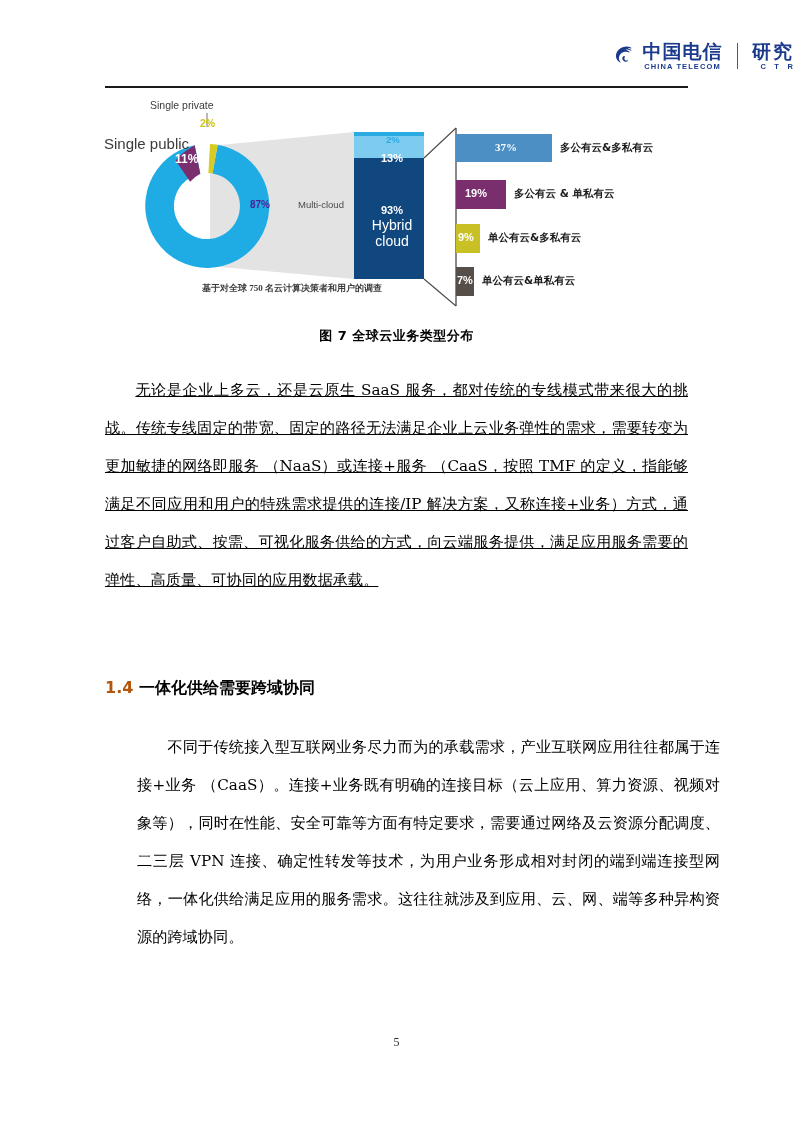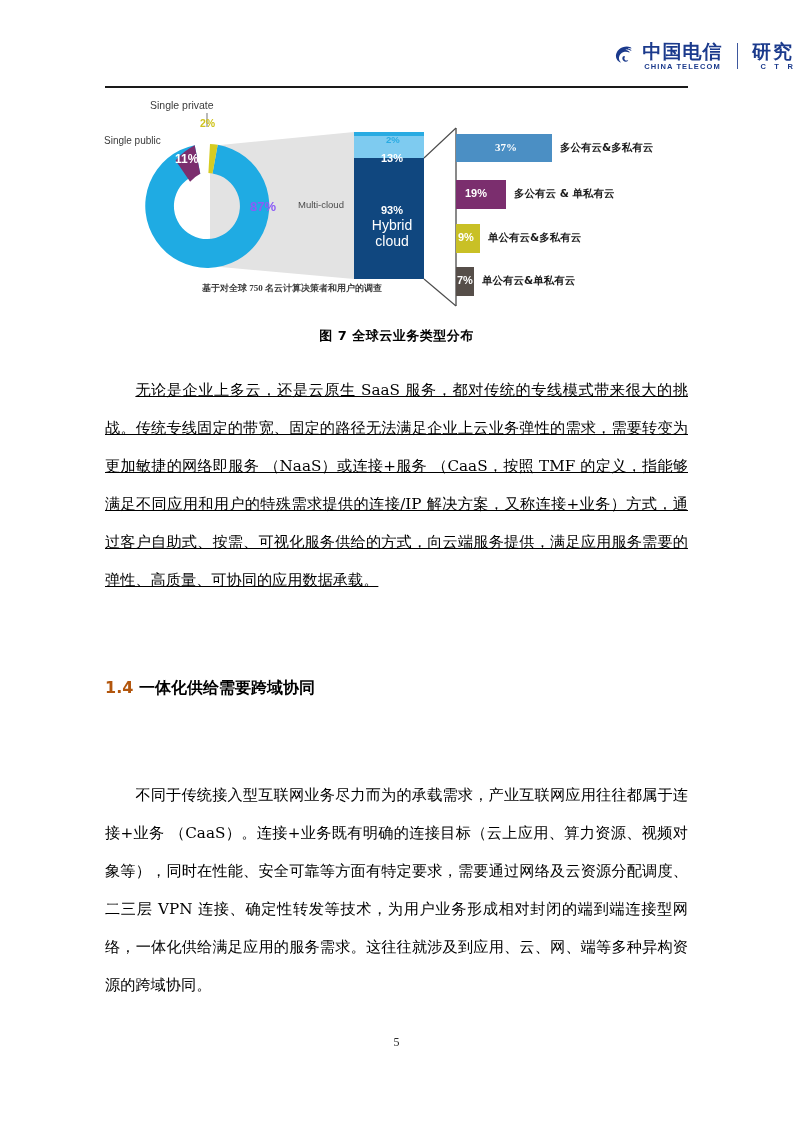--- a/index.html
+++ b/index.html
@@ -55,32 +55,32 @@
   }
   .fig-svg { position:absolute; left:0; top:0; }
 
   .fig-label {
     position:absolute;
     font-family:"Liberation Sans", sans-serif;
     color:#3b3b3b;
     white-space:nowrap;
   }
   .lbl-single-private { left:60px; top:5px; font-size:10.5px; }
-  .lbl-single-public  { left:14px; top:41px; font-size:10px; }
+  .lbl-single-public  { left:14px; top:41px; font-size:15px; }
   .lbl-multicloud     { left:208px; top:105px; font-size:9.5px; color:#4a4a4a; }
 
   .pct {
     position:absolute;
     font-family:"Liberation Sans", sans-serif;
     font-weight:bold;
     white-space:nowrap;
   }
   .pct-private { left:110px; top:23px; font-size:10.5px; color:#cfc31d; }
   .pct-public  { left:85px;  top:58px; font-size:12px;   color:#ffffff; }
-  .pct-multi   { left:160px; top:105px; font-size:13px;  color:#8b5cf6; }
+  .pct-multi   { left:160px; top:105px; font-size:10px;  color:#4c1d95; }
 
   .pct-2-top   { left:296px; top:40px;  font-size:9.5px; color:#29abe2; }
   .pct-13      { left:291px; top:58px;  font-size:11px;  color:#ffffff; }
   .hybrid-box  {
     position:absolute; left:270px; top:110px; width:64px;
     text-align:center; font-family:"Liberation Sans", sans-serif;
     color:#ffffff; line-height:1.18;
   }
   .hybrid-pct  { font-size:11px; font-weight:bold; }
   .hybrid-name { font-size:14px; }
@@ -119,21 +119,21 @@
     margin:0;
     font-family:"DejaVu Serif", serif;
     font-size:15.2px;
     line-height:38px;
     color:#000000;
     text-align:justify;
     text-justify:inter-ideograph;
     text-indent:2em;
   }
   #para-1 { top:371px;text-decoration:underline; }
-  #para-2 { top:776px; }
+  #para-2 { top:728px;margin-left:32px; }
 
   h2.section-head {
     position:absolute; left:105px; top:678px;
     margin:0;
     font-family:"DejaVu Sans", sans-serif;
     font-size:16px; font-weight:bold;
     color:#000000;
   }
   h2.section-head .num { color:#b2560d; }
 

